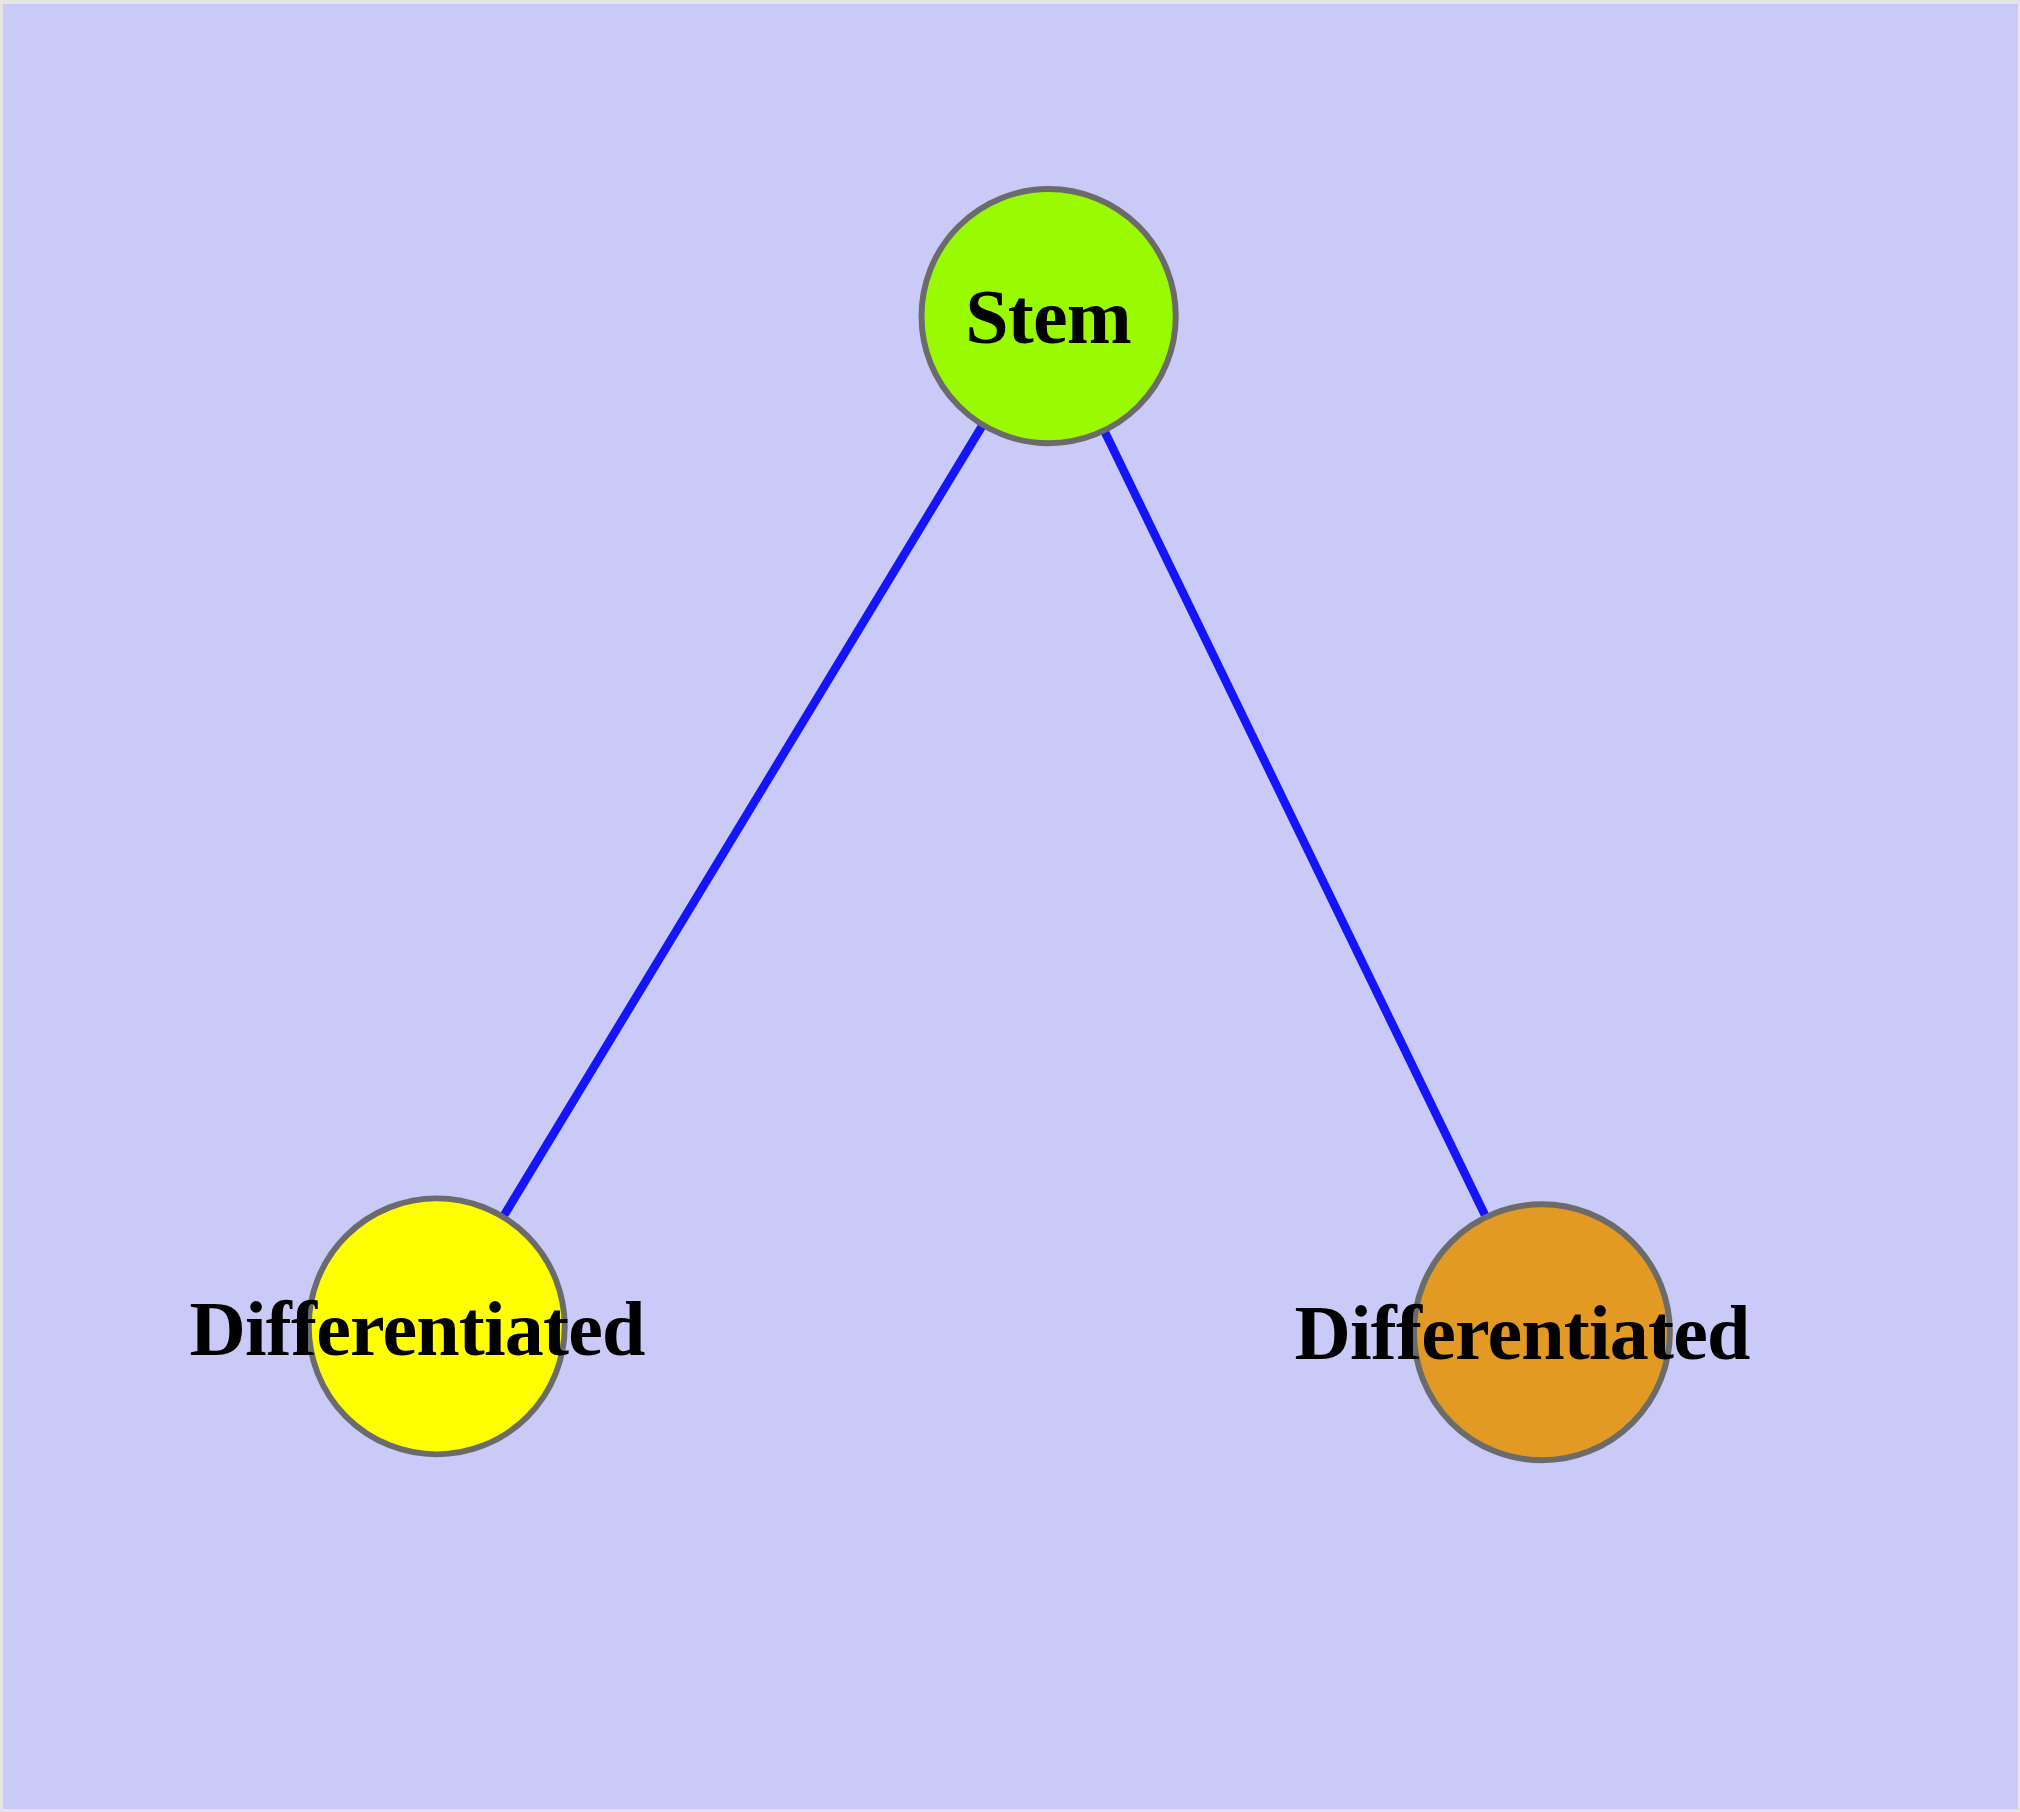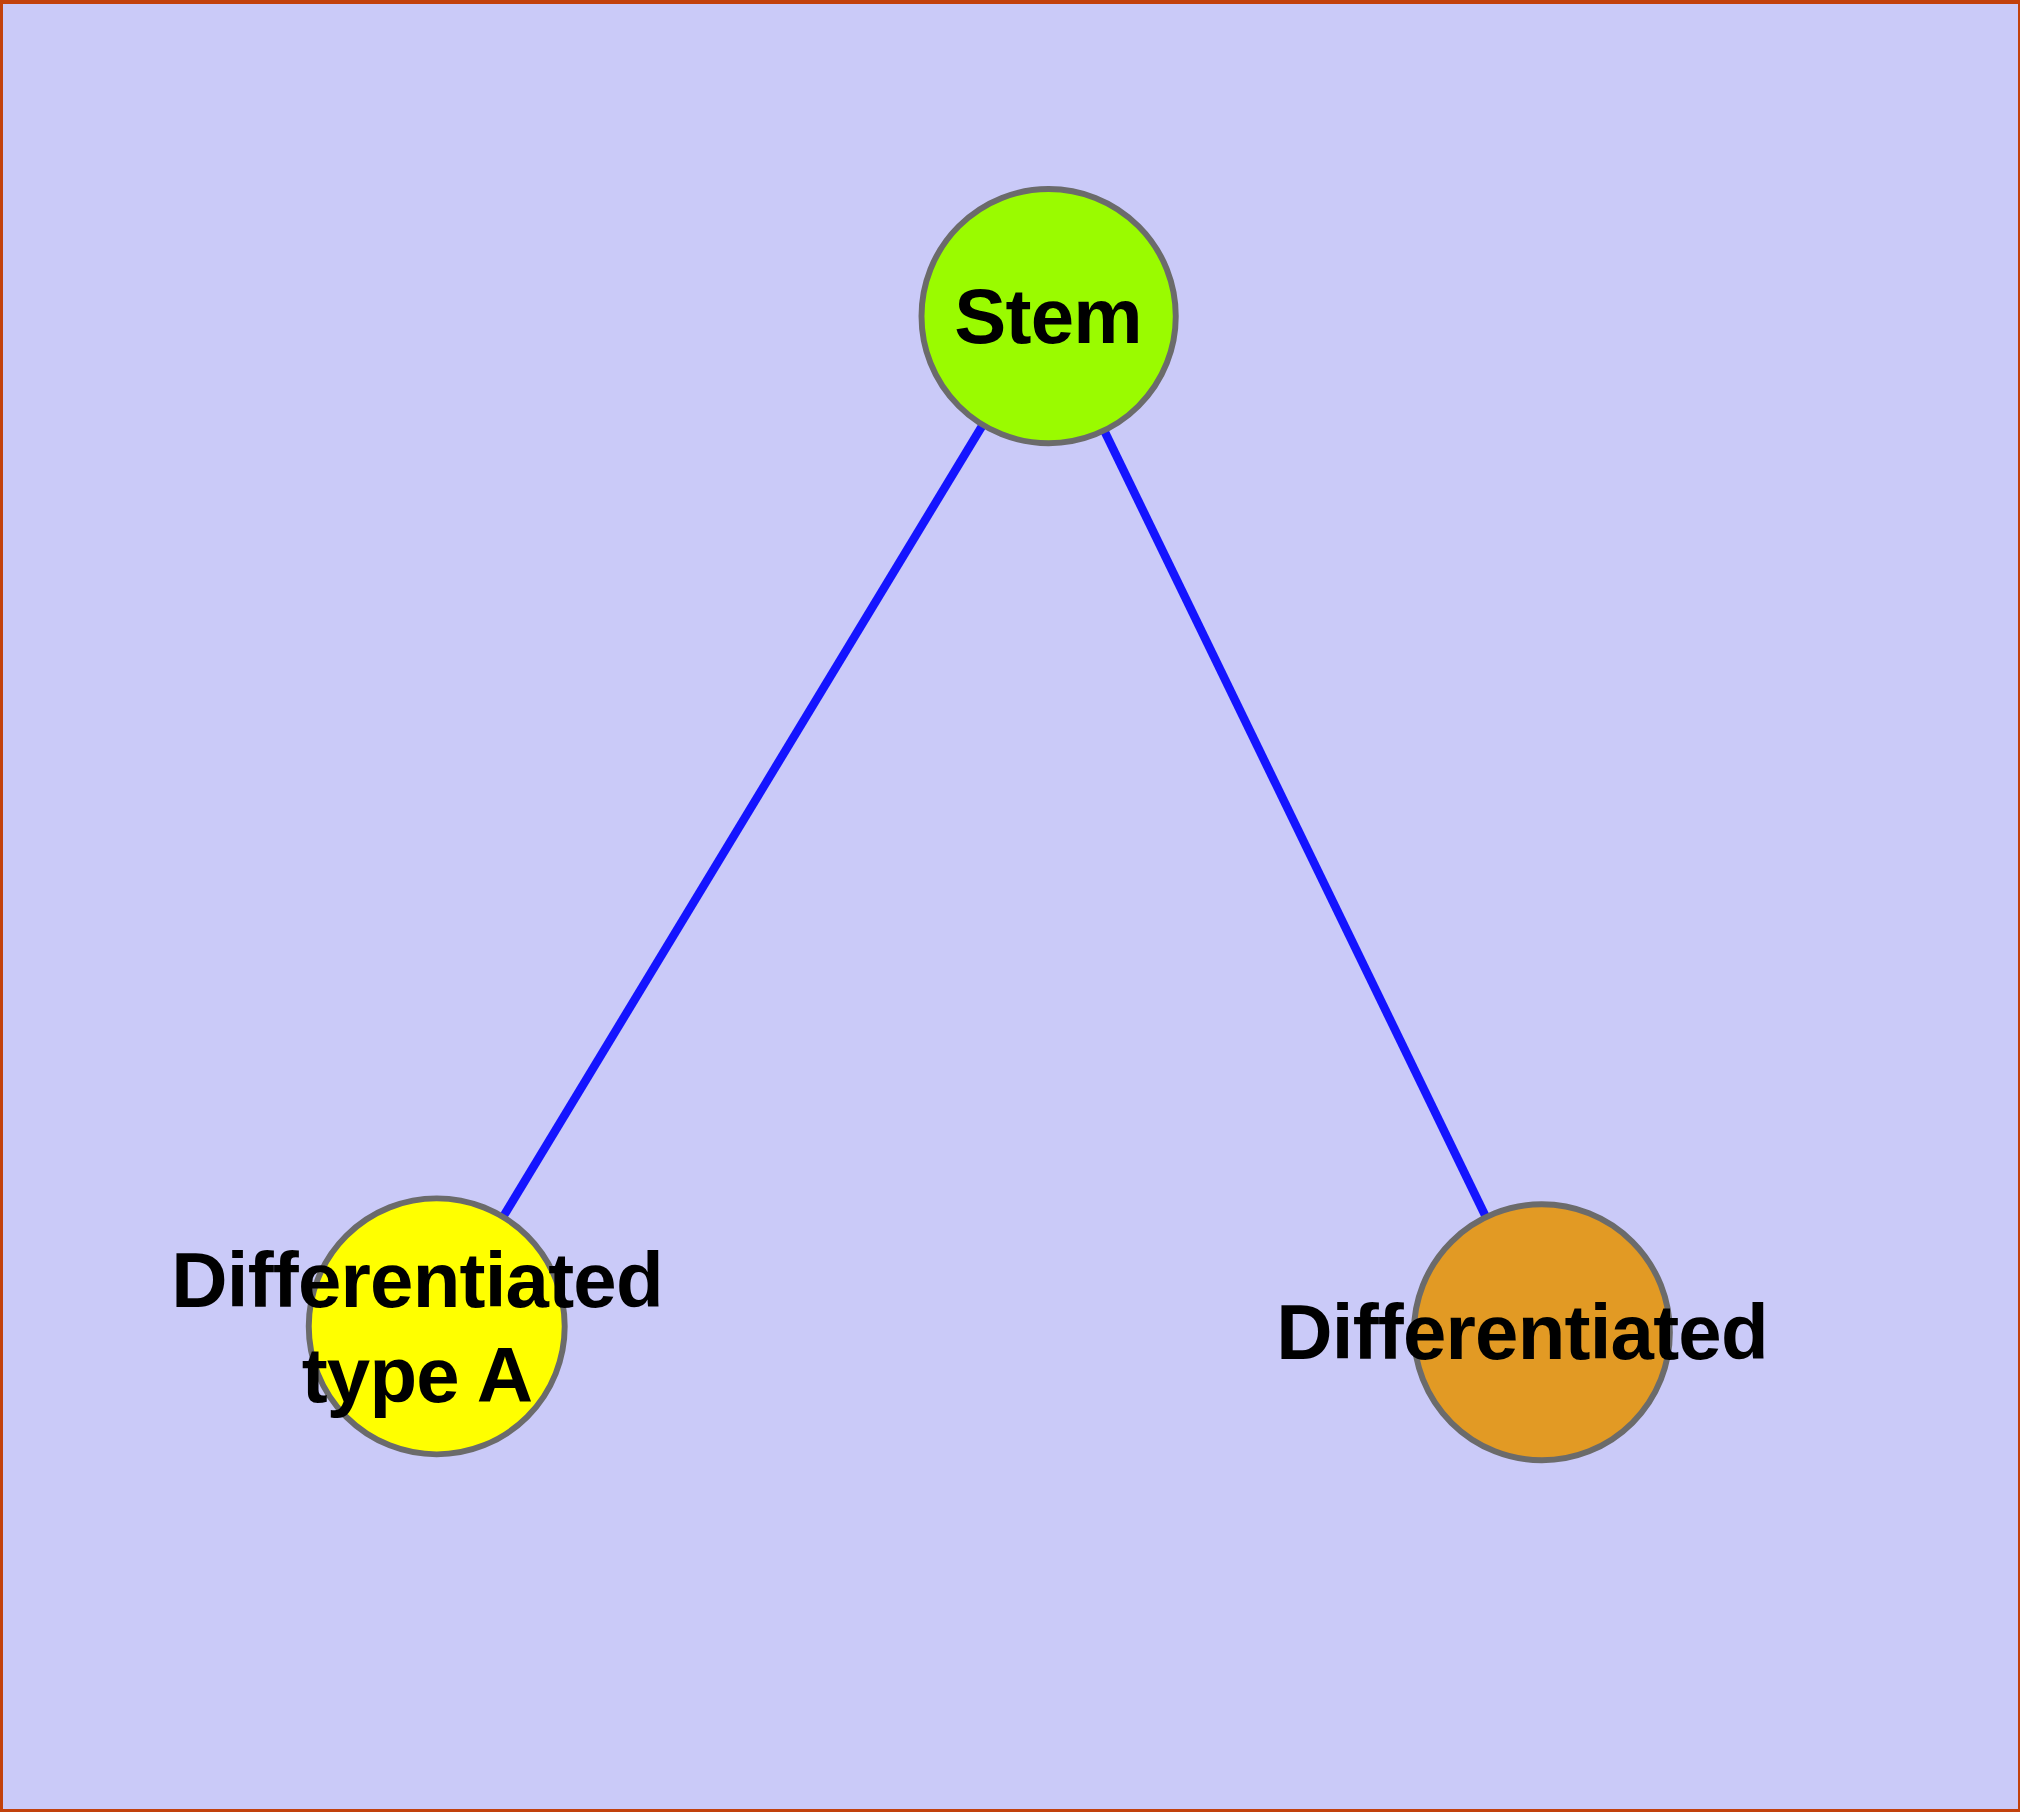--- a/index.html
+++ b/index.html
@@ -5,22 +5,23 @@
   html, body {
     margin: 0;
     padding: 0;
     background: #ffffff;
     font-family: "Liberation Sans", sans-serif;
   }
   .stage {
     position: relative;
     width: 2021px;
     height: 1812px;
-    background: #c2410c;
+    background: #e5e5e5;
     overflow: hidden;
+    font-family: Liberation Serif, serif;
   }
   .plot-canvas {
     position: absolute;
     left: 3.4px;
     top: 4.2px;
     right: 3.4px;
     bottom: 3.4px;
     background: #cacaf8;
   }
   .graph-svg {
@@ -66,20 +67,19 @@
     <circle cx="1819" cy="1572" r="151" stroke-width="7" fill="#e29a24"></circle>
     <circle cx="1819" cy="1572" r="151" fill="none" stroke-width="7" stroke="#6b6b6b"></circle>
   </svg>
 
   <div class="node-label label-stem">
     <span class="label-line">Stem</span>
   </div>
 
   <div class="node-label label-type-a">
     <span class="label-line">Differentiated</span>
-    <span class="label-line">type A</span>
   </div>
 
   <div class="node-label label-type-b">
     <span class="label-line">Differentiated</span>
   </div>
 </div>
 
 
 </body></html>

